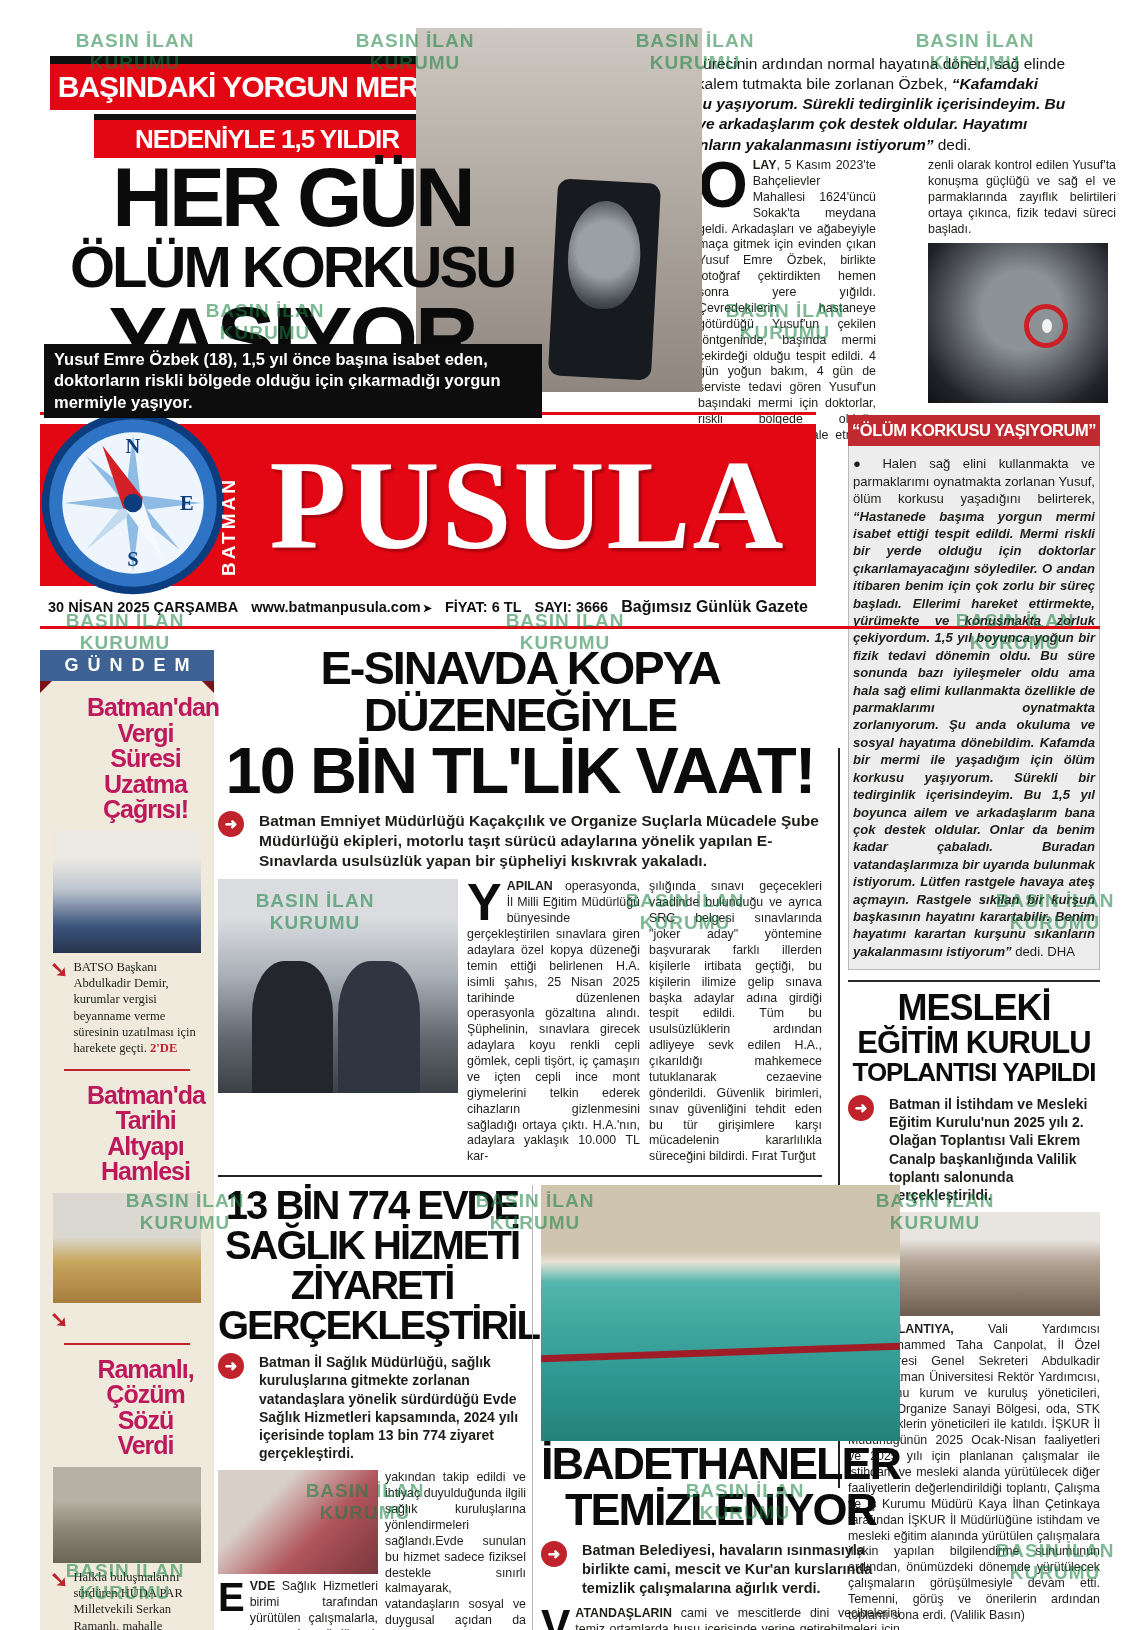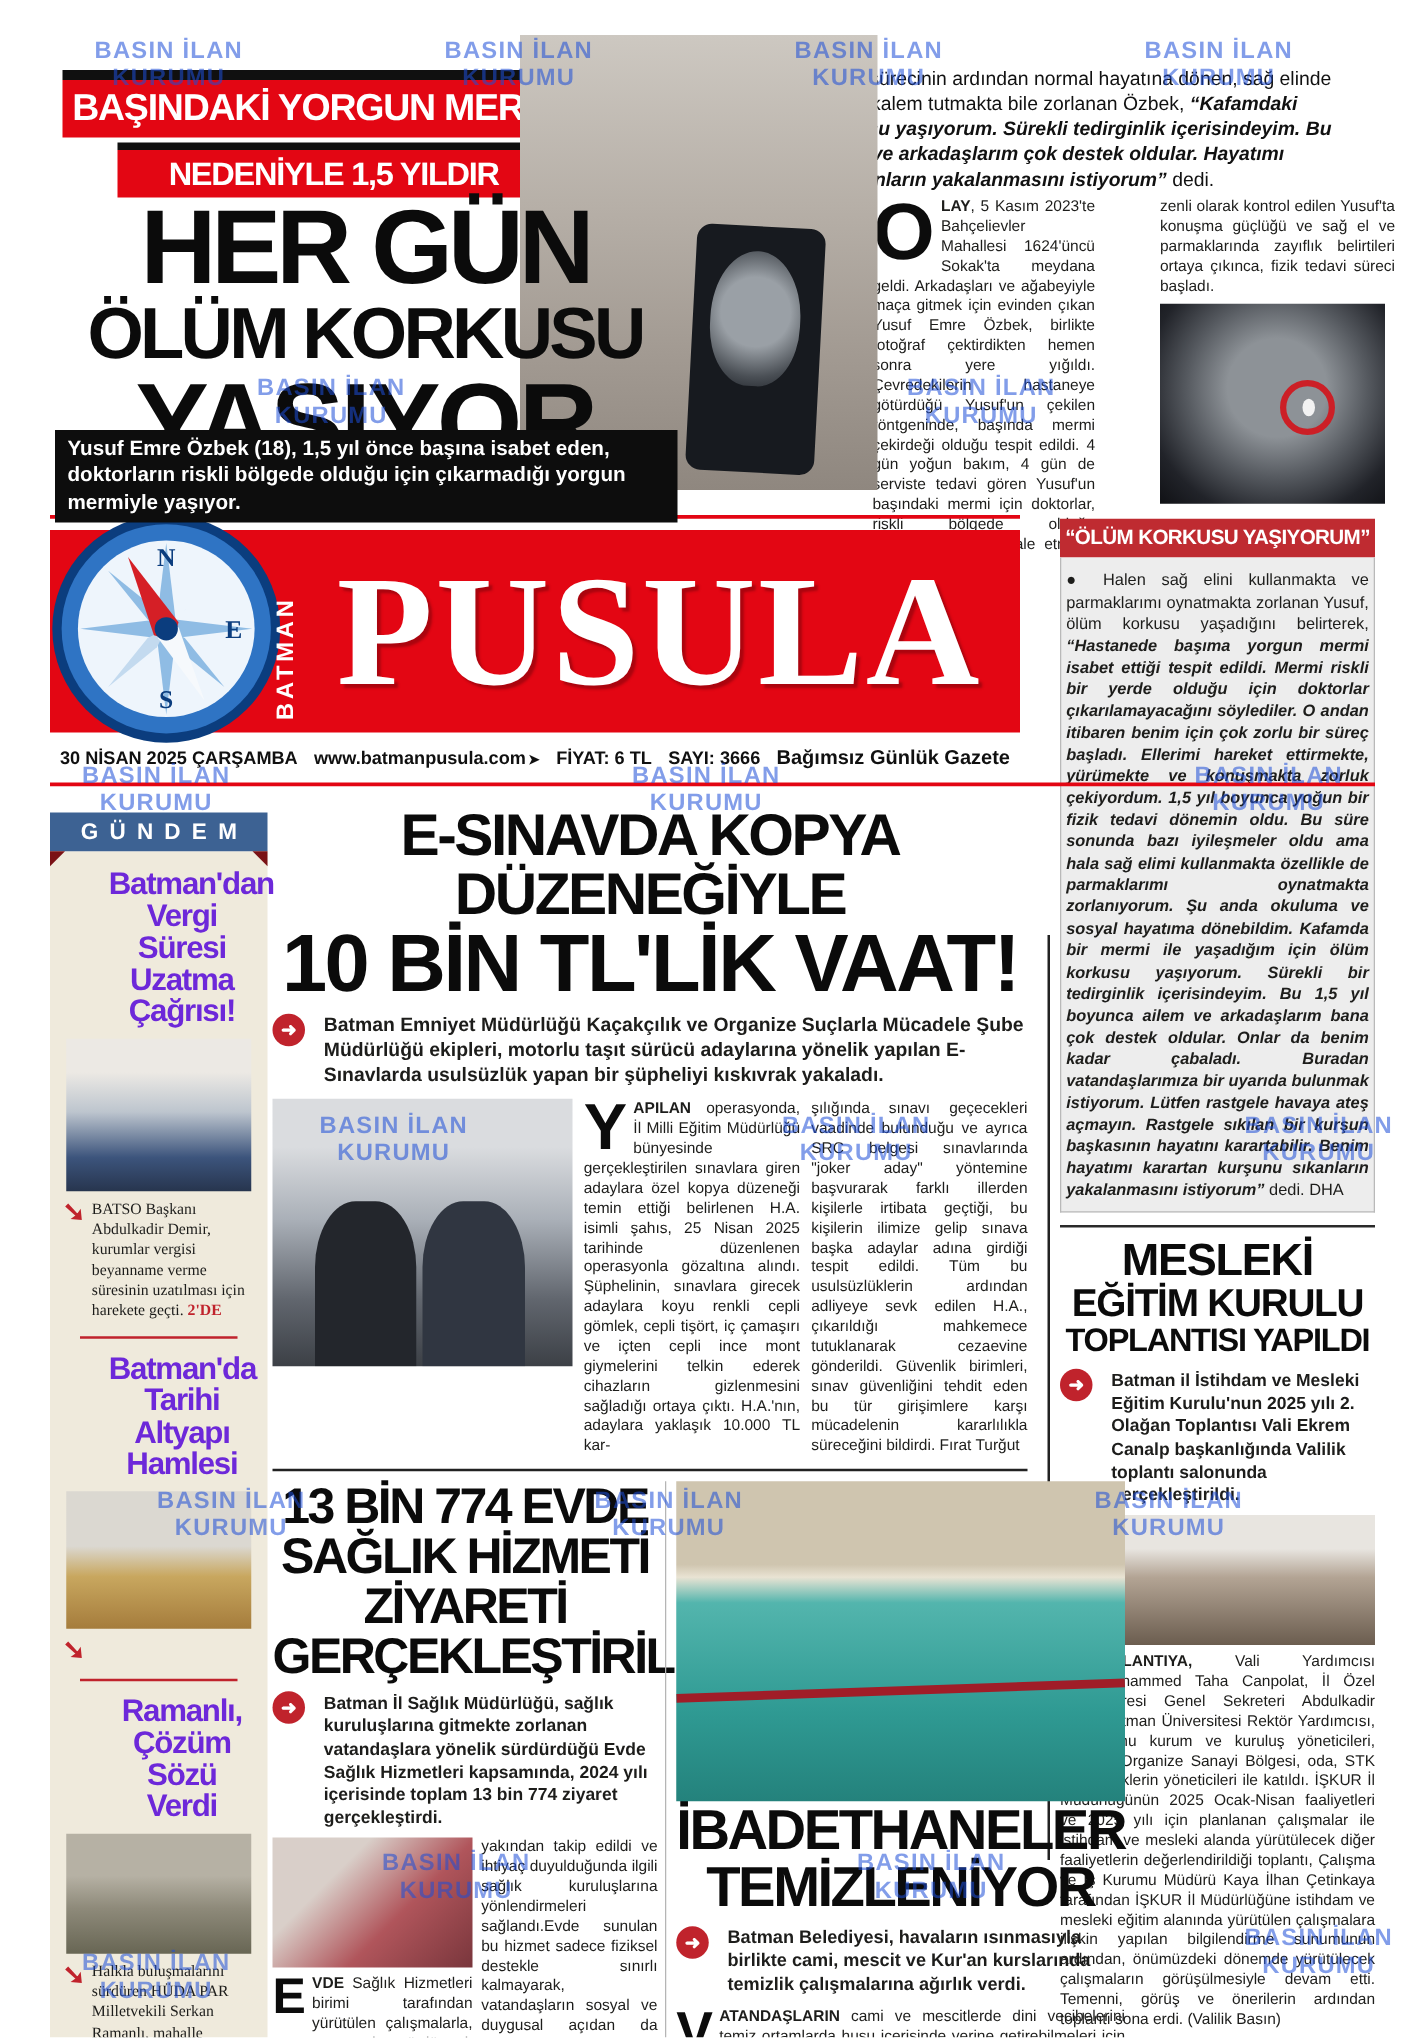--- a/index.html
+++ b/index.html
@@ -1,21 +1,21 @@
 <!DOCTYPE html>
 <html><head>
 <meta charset="utf-8">
 <style>
   html,body{margin:0;padding:0;background:#ffffff;}
   #page{position:relative;width:1140px;height:1630px;background:#fff;overflow:hidden;
         font-family:"Liberation Sans",sans-serif;color:#1d1d1b;}
   .abs{position:absolute;}
   .photo{background-size:cover;position:relative;overflow:hidden;}
   .wm{position:absolute;width:130px;font-weight:bold;font-size:19px;line-height:1.15;
-      color:#1d4ed8;opacity:.55;text-align:center;z-index:40;pointer-events:none;letter-spacing:1px;}
+      color:#15803d;opacity:.55;text-align:center;z-index:40;pointer-events:none;letter-spacing:1px;}
   
   .strip{background:#101010;}
   .kicker{background:#e30613;color:#fff;display:flex;align-items:center;justify-content:center;
           font-weight:900;letter-spacing:-1px;}
   #ts-k1{font-size:30px;} #ts-k2{font-size:26px;}
   #ts-headline{text-align:center;color:#0b0b0b;font-weight:900;z-index:3;}
   #ts-headline .h1a{font-size:84px;line-height:.95;letter-spacing:-4px;}
   #ts-headline .h1b{font-size:58px;line-height:1.0;letter-spacing:-3px;}
   #ts-headline .h1c{font-size:88px;line-height:.95;letter-spacing:-3px;}
   #ts-deck{background:#0d0d0d;color:#fff;font-weight:bold;font-size:16.5px;line-height:1.3;
@@ -65,21 +65,21 @@
          font-size:14.5px;color:#101010;}
   #dateline .slogan{font-size:16px;font-weight:900;}
   .cursor{font-size:11px;margin-left:2px;}
   
   #sb-head{background:#3d6293;color:#fff;text-align:center;font-weight:bold;font-size:18px;
            letter-spacing:9px;padding:5px 0 5px 9px;position:relative;}
   #sb-head:before,#sb-head:after{content:"";position:absolute;bottom:-12px;border-style:solid;}
   #sb-head:before{left:0;border-width:12px 12px 0 0;border-color:#7a1216 transparent transparent transparent;}
   #sb-head:after{right:0;border-width:0 12px 12px 0;border-color:transparent #7a1216 transparent transparent;}
   #sb-panel{background:#efeadc;padding:14px 10px 16px 10px;}
-  .sb-title{font-weight:900;font-size:25px;line-height:1.02;text-align:center;color:#6d28d9;letter-spacing:-1px;margin-left:37px;}
+  .sb-title{font-weight:900;font-size:25px;line-height:1.02;text-align:center;color:#be185d;letter-spacing:-1px;margin-left:37px;}
   .sb-photo{width:148px;margin:8px auto 6px auto;}
   .sb-textrow{display:flex;gap:5px;margin-top:6px;}
   .sb-ar{color:#c0232c;font-size:22px;font-weight:900;line-height:1;flex:none;}
   .sb-text{font-size:12.6px;line-height:1.3;font-family:"Liberation Serif",serif;}
   .sb-rule{height:2px;background:#c0232c;width:82%;margin:12px auto;}
   #ph-batso{height:122px;background:linear-gradient(180deg,#ece9e4 0 22%,#bdc5ce 48%,#3c547c 78%,#27354e 100%);}
   #ph-dozer{height:110px;background:linear-gradient(180deg,#dbd8d1 0 40%,#c8a75f 62%,#a57c3c 100%);}
   #ph-crowd{height:96px;background:linear-gradient(180deg,#b6b1a4 0 35%,#8e8a7a 62%,#686654 100%);}
   
   #main{width:604px;}

